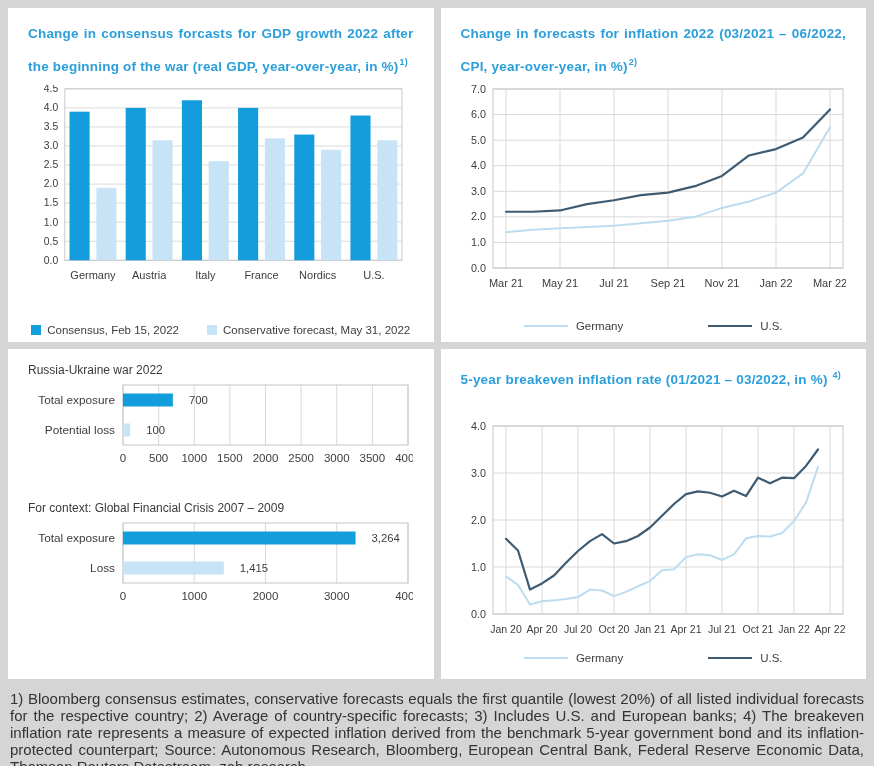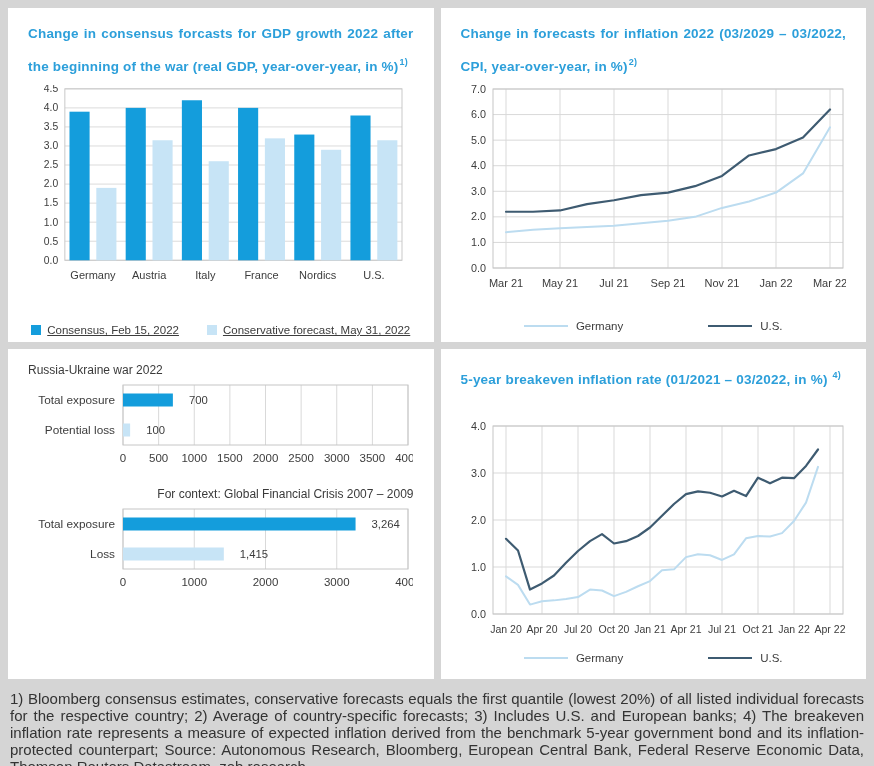--- a/index.html
+++ b/index.html
@@ -8,28 +8,28 @@
   .grid{display:grid;grid-template-columns:1fr 1fr;grid-template-rows:334px 330px;gap:7px;}
   .card{background:#FFFFFF;box-sizing:border-box;padding:12px 20px 6px 20px;
         display:flex;flex-direction:column;}
   .card-title{margin:0 0 4px 0;color:#2C9FDA;font-weight:bold;font-size:13.5px;
               line-height:28px;letter-spacing:0.2px;text-align:justify;}
   .card-title sup{font-size:9px;margin-left:1px;}
   .chart{display:block;}
   .chart text{font-family:"Liberation Sans",sans-serif;fill:#3C3C3C;}
   .legend{display:flex;justify-content:center;align-items:center;
           font-size:11.5px;color:#3C3C3C;}
-  .legend-bar{gap:28px;margin-top:24px;text-decoration:underline;}
+  .legend-bar{gap:28px;margin-top:24px;}
   .legend-line{gap:85px;margin-top:10px;}
   .legend-item{display:flex;align-items:center;}
   .swatch{width:10px;height:10px;display:inline-block;margin-right:6px;}
   .swatch-line{width:44px;height:2px;display:inline-block;margin-right:8px;}
   .subtitle{font-size:12px;color:#3A3A3A;
             margin:2px 0 4px 0;}
-  .mini-gap{margin-top:14px;text-align:right;}
+  .mini-gap{margin-top:28px;}
   .chart-top-margin{margin-top:12px;}
   .footnote{margin:0;padding:11px 2px 0 2px;font-size:15px;line-height:17px;
             color:#333333;text-align:justify;}
 </style>
 </head>
 <body>
 
 <div class="page">
   <div class="grid">
 
@@ -88,21 +88,21 @@
           <span>Consensus, Feb 15, 2022</span>
         </span>
         <span class="legend-item">
           <span class="swatch" style="background: rgb(199, 228, 246);"></span>
           <span>Conservative forecast, May 31, 2022</span>
         </span>
       </div>
     </div>
 
     <div class="card">
-      <h2 class="card-title"><span>Change in forecasts for inflation 2022 (03/2029 – 03/2022, CPI, year-over-year, in %)</span><sup>2)</sup></h2>
+      <h2 class="card-title"><span>Change in forecasts for inflation 2022 (03/2021 – 06/2022, CPI, year-over-year, in %)</span><sup>2)</sup></h2>
       <svg class="chart" id="chart-1" width="385" height="225" viewBox="0 0 385 225">
           <g>
             <line x1="32" y1="183" x2="382" y2="183" stroke="#D9D9D9" stroke-width="1"></line>
             <text x="25" y="186.5" text-anchor="end" font-size="10.8">0.0</text>
             <line x1="32" y1="157.42857142857144" x2="382" y2="157.42857142857144" stroke="#D9D9D9" stroke-width="1"></line>
             <text x="25" y="160.92857142857144" text-anchor="end" font-size="10.8">1.0</text>
             <line x1="32" y1="131.85714285714286" x2="382" y2="131.85714285714286" stroke="#D9D9D9" stroke-width="1"></line>
             <text x="25" y="135.35714285714286" text-anchor="end" font-size="10.8">2.0</text>
             <line x1="32" y1="106.28571428571429" x2="382" y2="106.28571428571429" stroke="#D9D9D9" stroke-width="1"></line>
             <text x="25" y="109.78571428571429" text-anchor="end" font-size="10.8">3.0</text>

